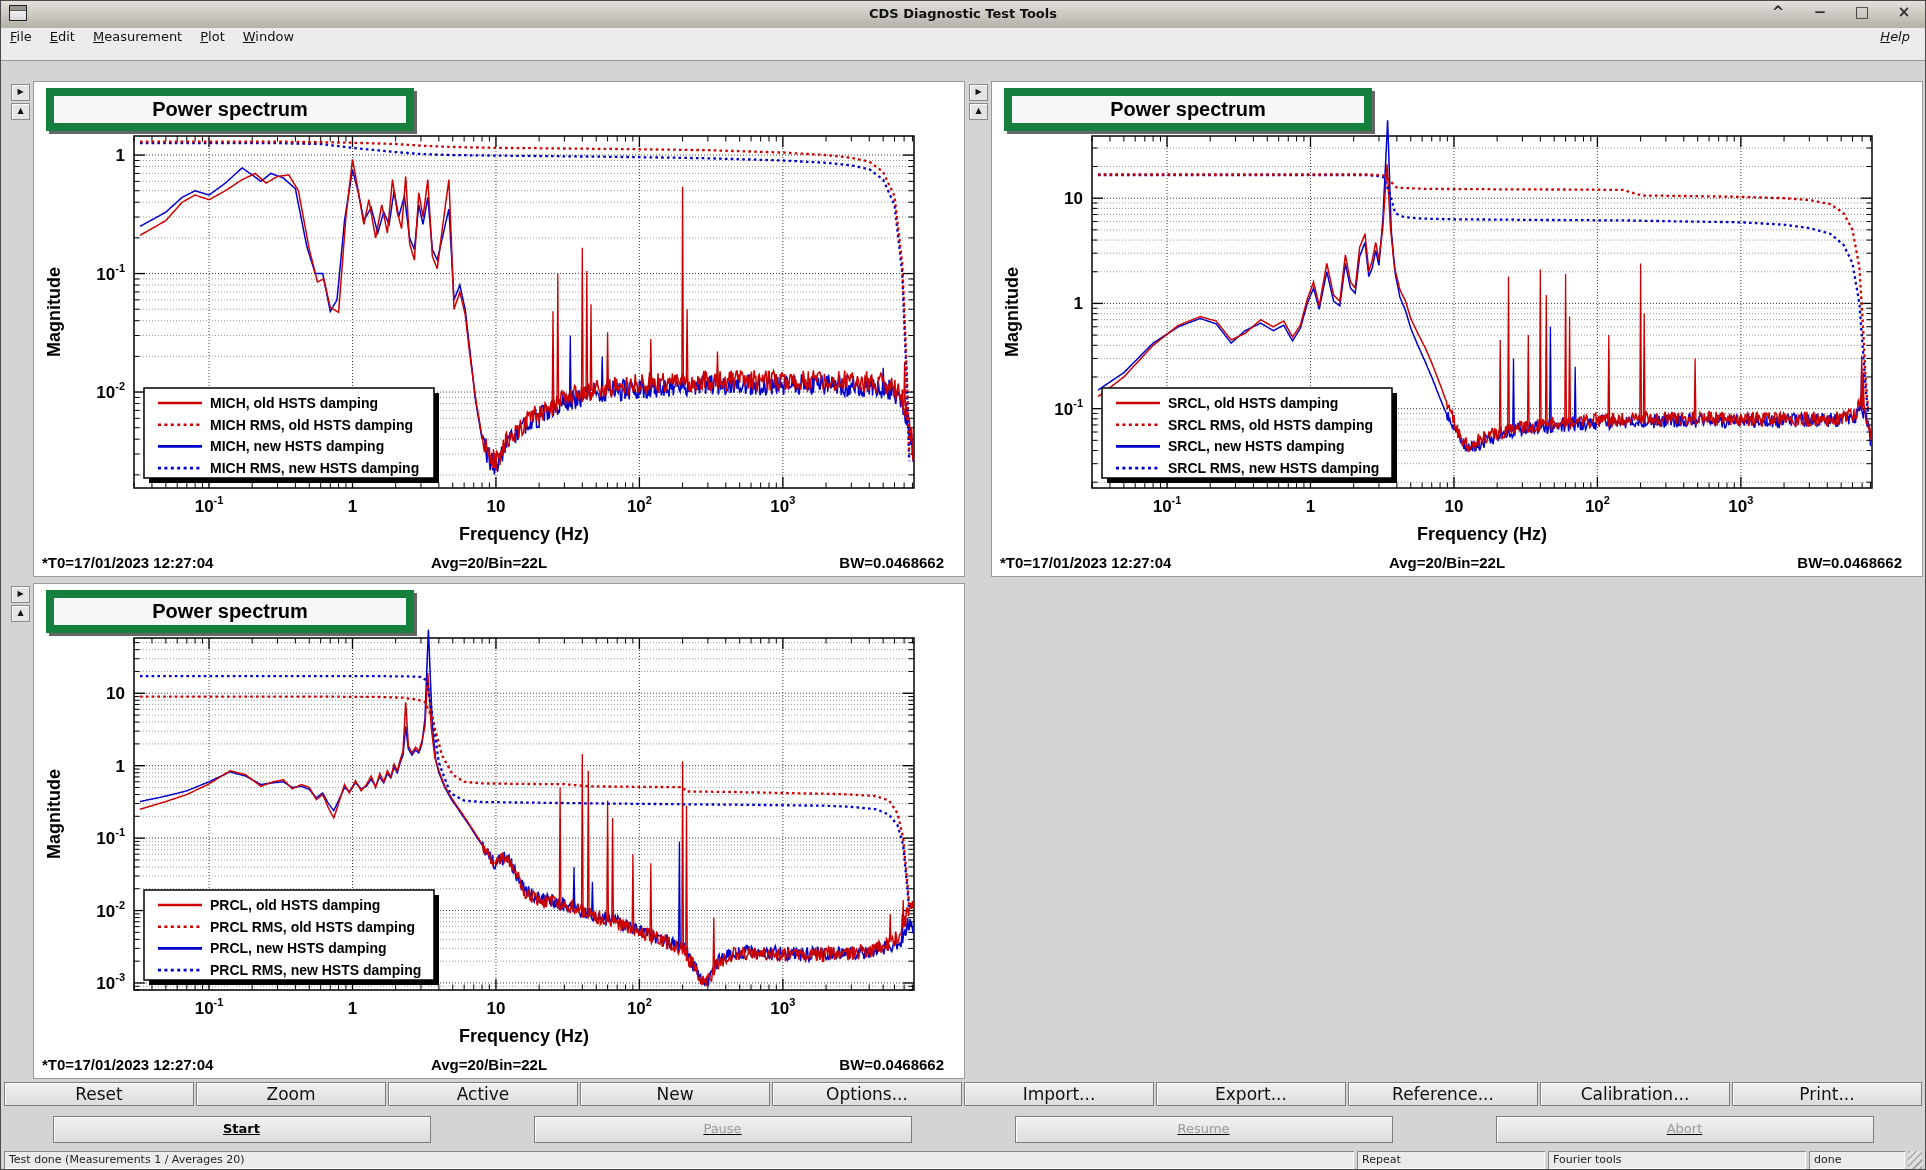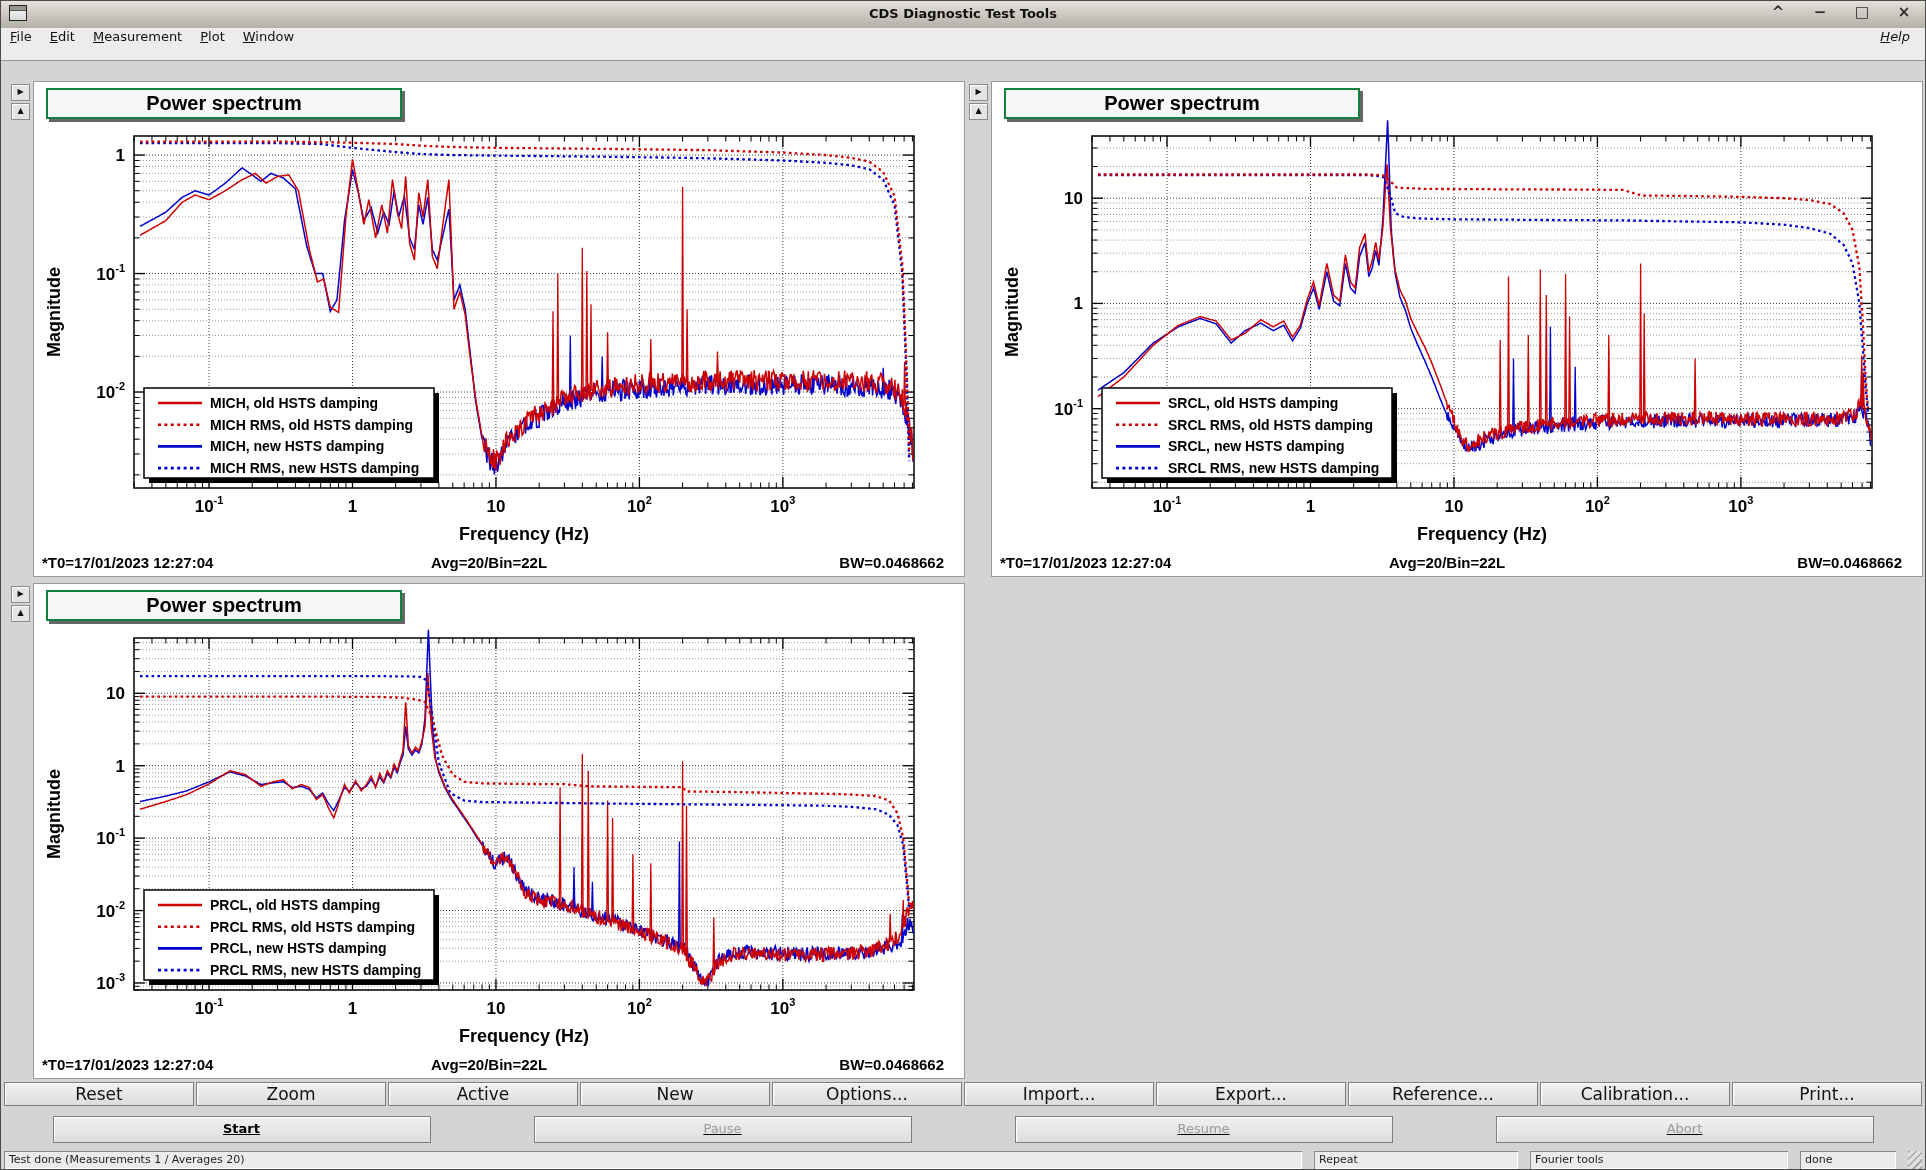--- a/index.html
+++ b/index.html
@@ -25,45 +25,45 @@
   #tabbar{position:absolute;left:0;top:48px;width:100%;height:20px;background:#d6d6d6;
     border-bottom:1px solid #8f8f8f;box-sizing:border-box;display:flex;align-items:flex-end;padding-left:8px;margin-top:36px;}
   .tab{min-width:100px;text-align:center;font-size:12px;color:#111;background:#d9d9d9;
     border:1px solid #9b9b9b;border-bottom:none;box-shadow:inset 1px 1px 0 #fff;
     height:15px;line-height:15px;padding:1px 10px;margin-right:2px;}
   .tab.active{height:18px;line-height:17px;background:#e8e8e8;position:relative;top:1px;}
   
   #main{position:absolute;left:0;top:68px;width:100%;height:1010px;background:#d4d4d4;}
   .canvas{position:absolute;width:930px;height:494px;background:#ffffff;border:1px solid #9a9a9a;}
   .canvas svg{position:absolute;left:0;top:0;}
-  .ptitle{position:absolute;left:12px;top:6px;width:352px;height:27px;border:2px solid #15803d;
+  .ptitle{position:absolute;left:12px;top:6px;width:352px;height:27px;border:8px solid #15803d;
     background:#f7f7f7;box-shadow:3px 3px 0 rgba(0,0,0,.6);
     font:bold 20px "Liberation Sans",sans-serif;color:#000;text-align:center;line-height:27px;}
   .gbtn{position:absolute;width:17px;height:15px;background:#e4e4e4;border:1px solid #8a8a8a;
     box-shadow:inset 1px 1px 0 #fff;font-size:8px;line-height:13px;text-align:center;color:#111;}
   
   #toolbar{position:absolute;left:0;top:1078px;width:100%;height:30px;display:flex;
     gap:2px;padding:3px 3px;box-sizing:border-box;}
   .tbtn{flex:1;font-size:17px;color:#111;text-align:center;line-height:22px;
     background:linear-gradient(#f1f1f1,#dddddd);border:1px solid #7d7d7d;
     box-shadow:inset 1px 1px 0 #fff;}
   #controlrow{position:absolute;left:0;top:1108px;width:100%;height:40px;display:grid;
     grid-template-columns:repeat(4,1fr);align-items:center;justify-items:center;text-decoration:underline;}
   .cbtn{width:376px;height:25px;font-size:13px;text-align:center;line-height:24px;color:#000;
     background:linear-gradient(#f1f1f1,#dddddd);border:1px solid #7d7d7d;
     box-shadow:inset 1px 1px 0 #fff;}
   .cbtn.primary{font-weight:bold;}
   .cbtn.disabled{color:#9b9b9b;}
   
   #statusbar{position:absolute;left:0;top:1148px;width:100%;height:22px;background:#d4d4d4;
-    display:flex;gap:12px;padding:2px 3px;box-sizing:border-box;}
+    display:flex;gap:3px;padding:2px 3px;box-sizing:border-box;}
   .sfield{background:#ebebeb;box-shadow:inset 1px 1px 0 #898989, inset -1px -1px 0 #fff;
     font-size:11px;color:#222;padding:2px 5px;white-space:nowrap;overflow:hidden;box-sizing:border-box;}
   #sb-msg{flex:1;}
-  #sb-repeat{width:204px;}
+  #sb-repeat{width:188px;}
   #sb-tools{width:258px;}
   #sb-state{width:96px;}
   #grip{width:14px;background:repeating-linear-gradient(135deg,#a8a8a8 0 2px,#e0e0e0 2px 5px);}
   svg text{font-family:"Liberation Sans",sans-serif;font-weight:bold;fill:#000;}
 </style>
 </head>
 <body>
 
 <div id="window">
   <div id="titlebar">

